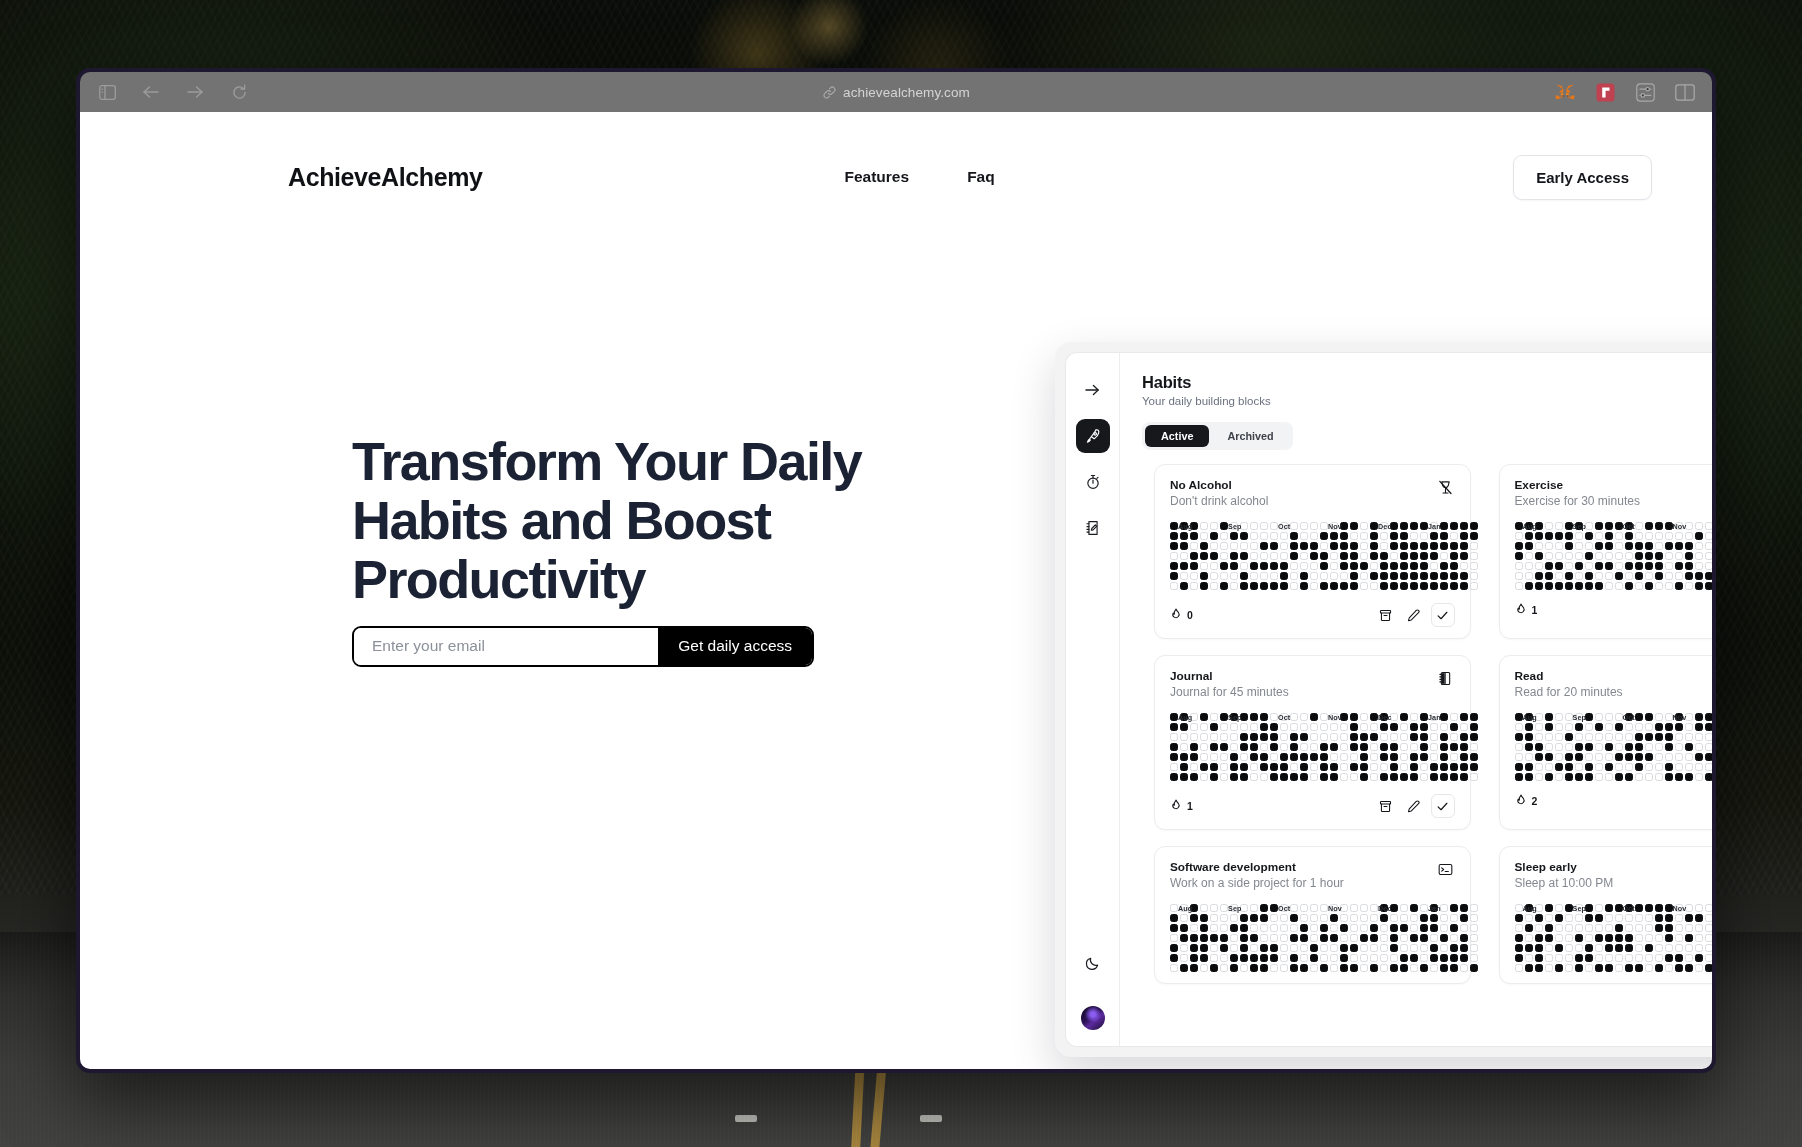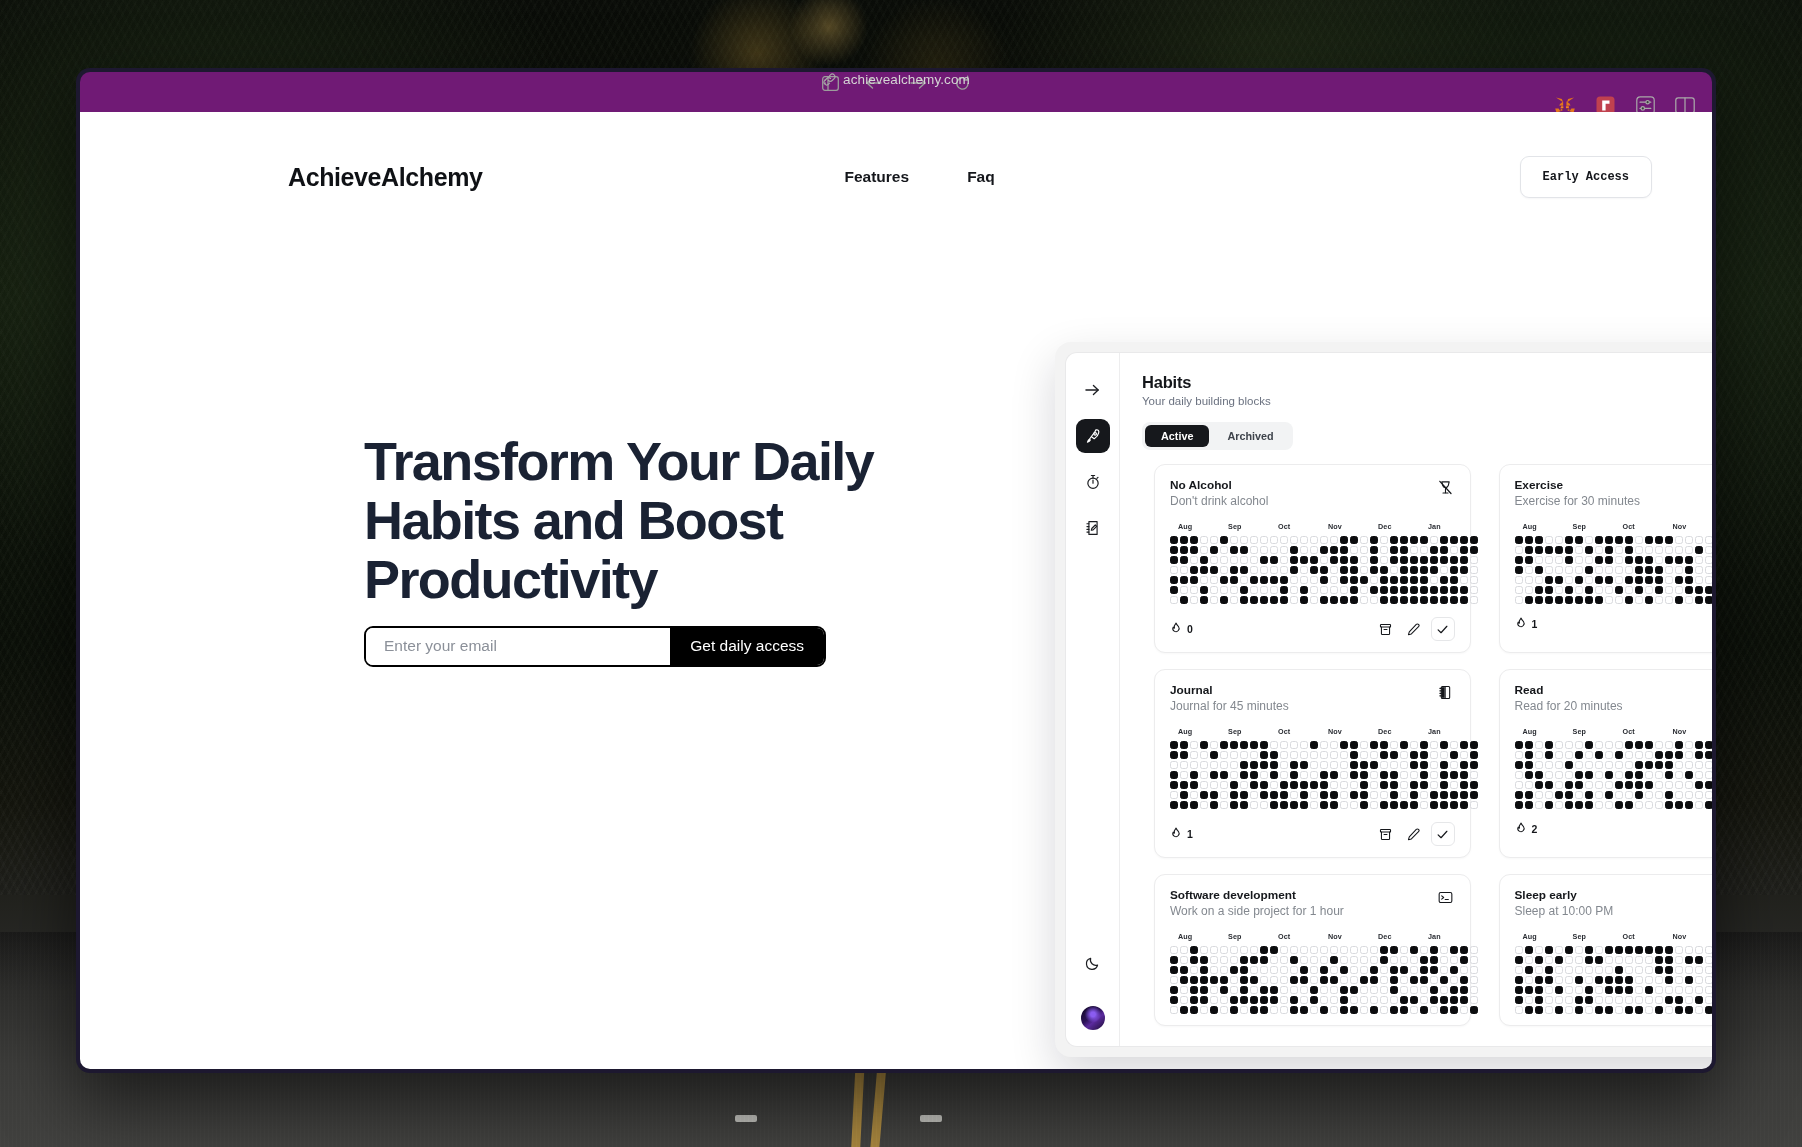--- a/index.html
+++ b/index.html
@@ -87,27 +87,26 @@
     width: 1640px;
     height: 1005px;
     background: #1d1830;
     border-radius: 14px;
     padding: 4px;
     box-shadow: 0 28px 70px rgba(0,0,0,0.55);
     overflow: hidden;
   }
   #browser-toolbar {
     height: 40px;
-    background: #701a75;
+    background: #737373;
     border-radius: 10px 10px 0 0;
     display: flex;
     align-items: center;
     padding: 0 16px;
     position: relative;
-    flex-direction: column;
   }
   .tb-left { display: flex; align-items: center; gap: 22px; }
   .tb-icon {
     width: 22px; height: 22px;
     display: flex; align-items: center; justify-content: center;
     color: #9c9c9c;
   }
   .tb-icon svg { display: block; }
   #url-bar {
     position: absolute;
@@ -163,32 +162,32 @@
     font-weight: 700;
     color: #14161b;
     text-decoration: none;
   }
   #early-access-btn {
     margin-left: auto;
     border: 1px solid #e2e4e8;
     background: #fff;
     border-radius: 9px;
     padding: 13px 22px;
-    font-size: 12px;
+    font-size: 15px;
     font-weight: 700;
     color: #14161b;
-    font-family: Liberation Mono, monospace;
+    font-family: Liberation Sans, sans-serif;
     cursor: pointer;
     box-shadow: 0 1px 2px rgba(16,24,40,0.04);
   }
 
   
   #hero {
     position: absolute;
-    left: 284px;
+    left: 272px;
     top: 320px;
     width: 560px;
   }
   #hero-title {
     font-size: 54px;
     line-height: 1.09;
     font-weight: 700;
     letter-spacing: -1.6px;
     color: #1a2233;
   }
@@ -341,22 +340,21 @@
     margin-left: auto;
     color: #15171b;
     width: 18px; height: 18px;
     display: flex; align-items: center; justify-content: center;
     flex: 0 0 18px;
   }
 
   .heat {
     margin-top: 14px;
     display: flex;
-    flex-direction: column;
-    justify-content: center;
+    flex-direction: row;
   }
   .heat-months {
     display: flex;
     height: 11px;
     margin-bottom: 3px;
     position: relative;
   }
   .heat-month {
     position: absolute;
     font-size: 7.2px;

